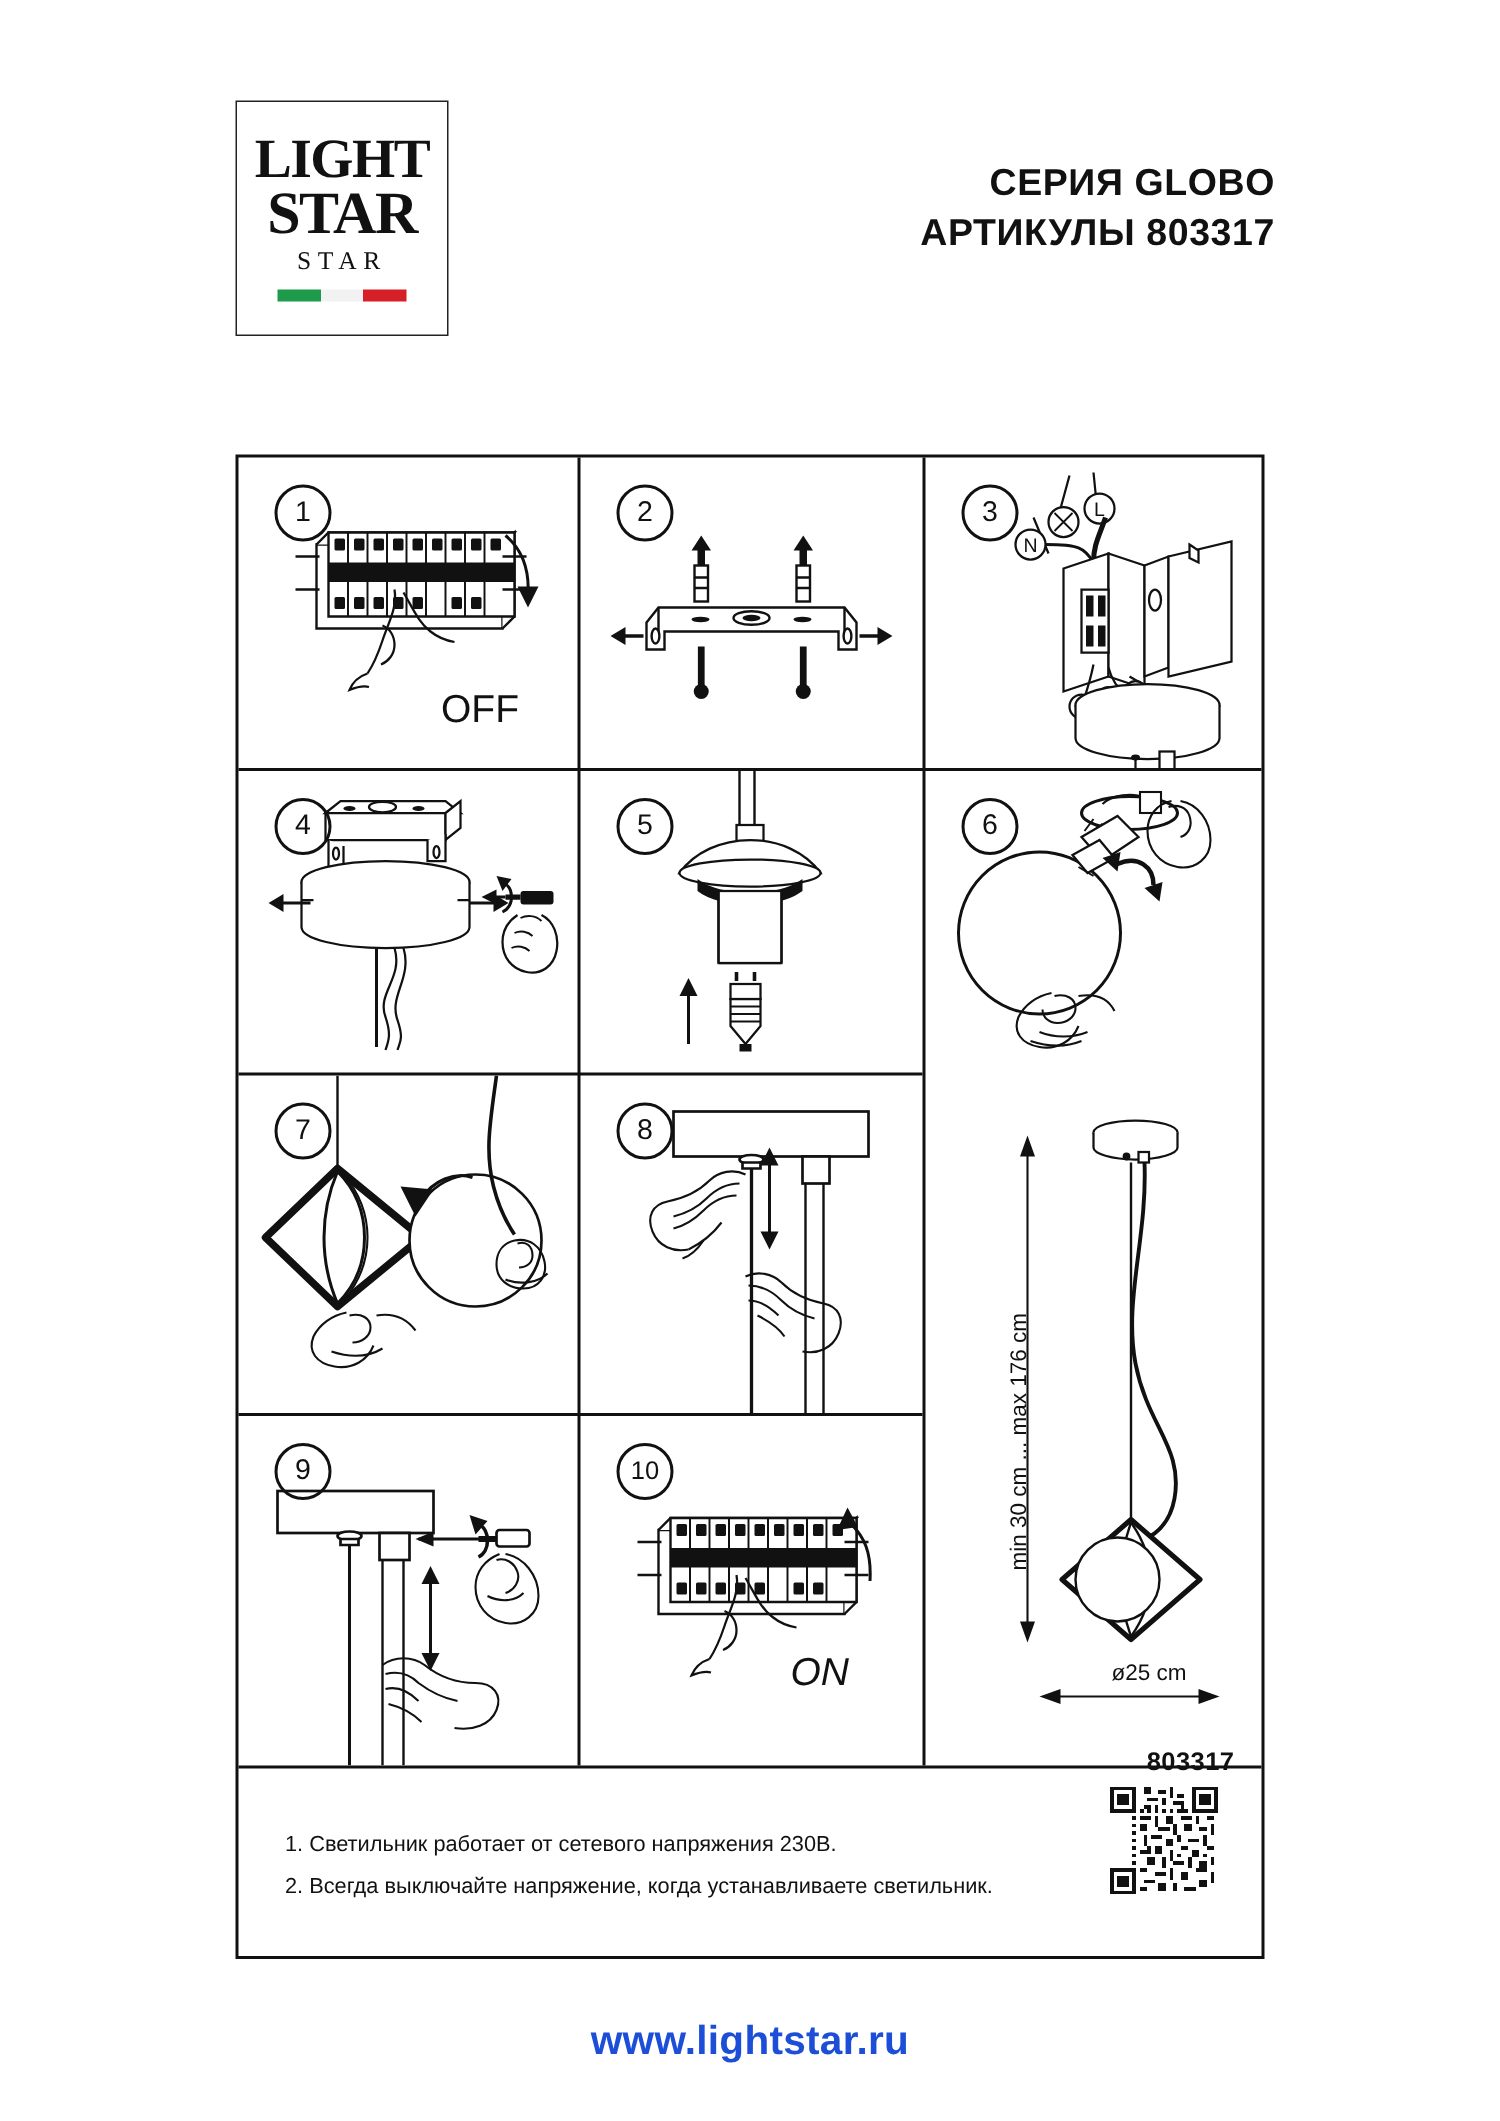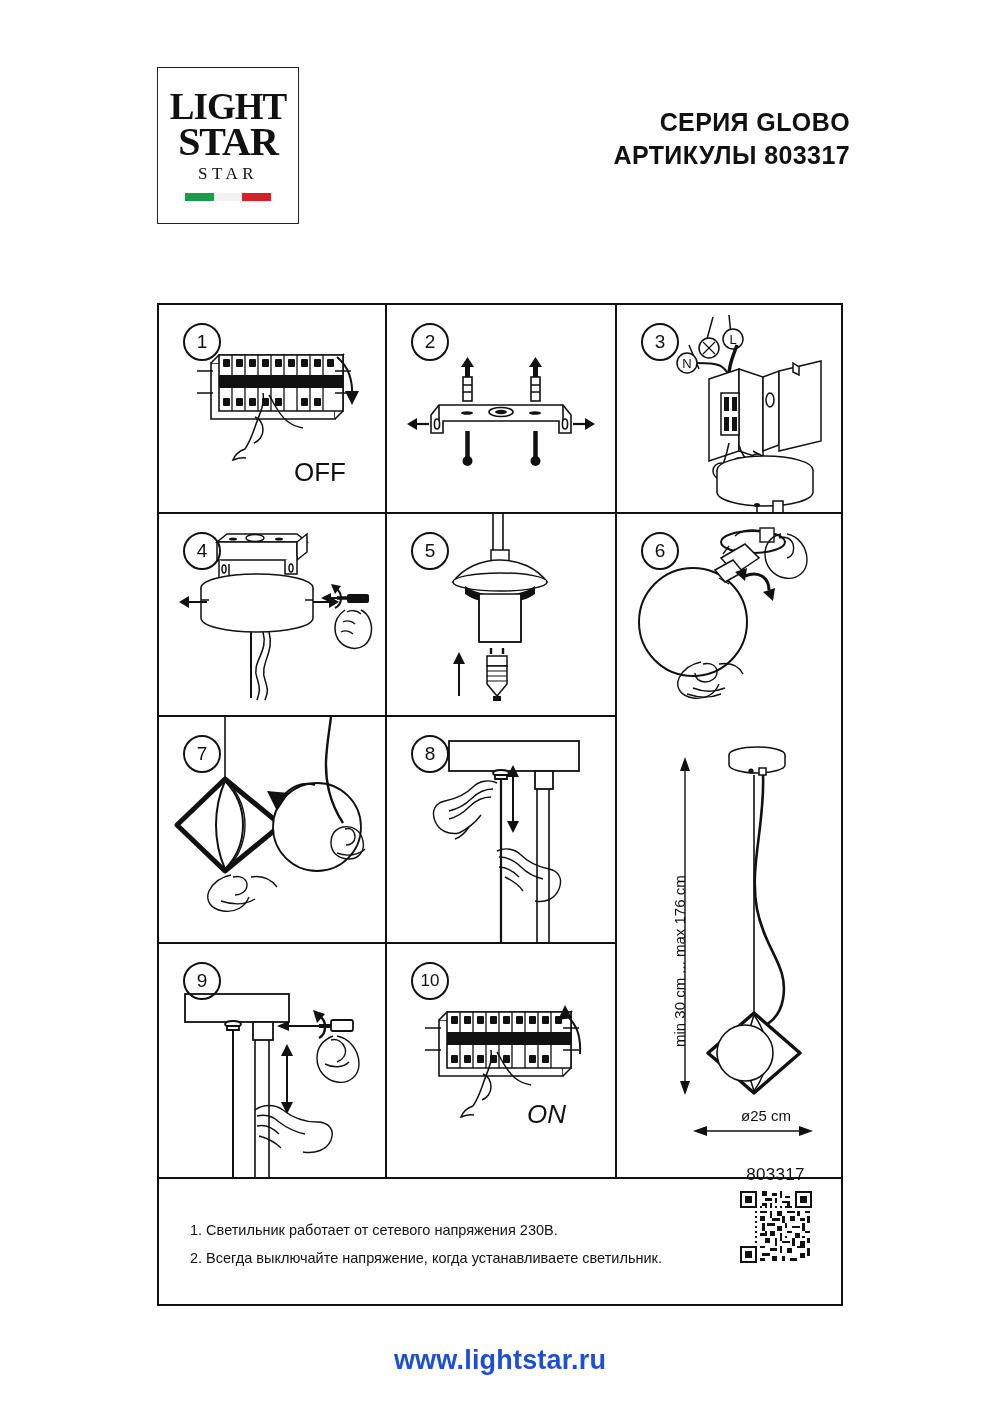--- a/index.html
+++ b/index.html
@@ -59,21 +59,21 @@
   }
   .badge.wide{font-size:17px;}
 
   .onoff{position:absolute;font-size:26px;font-weight:normal;color:#111;}
 
   
   .notes{
     position:absolute;left:190px;top:1216px;width:540px;
     font-size:14.5px;line-height:1.95;color:#111;
   }
-  .qr-wrap{position:absolute;left:728px;top:1165px;width:95px;text-align:center;}
+  .qr-wrap{position:absolute;left:728px;top:1165px;width:95px;text-align:right;font-weight:bold;}
   .qr-num{font-size:17px;color:#111;margin-bottom:6px;letter-spacing:0.3px;}
   .qr{width:72px;height:72px;margin:0 auto;display:block;}
 
   .site{
     position:absolute;left:0;top:1345px;width:1000px;text-align:center;
     font-size:27px;font-weight:bold;color:#1d4ed8;letter-spacing:0.2px;
   }
 
   .dim-label-v{
     position:absolute;font-size:15px;color:#111;

